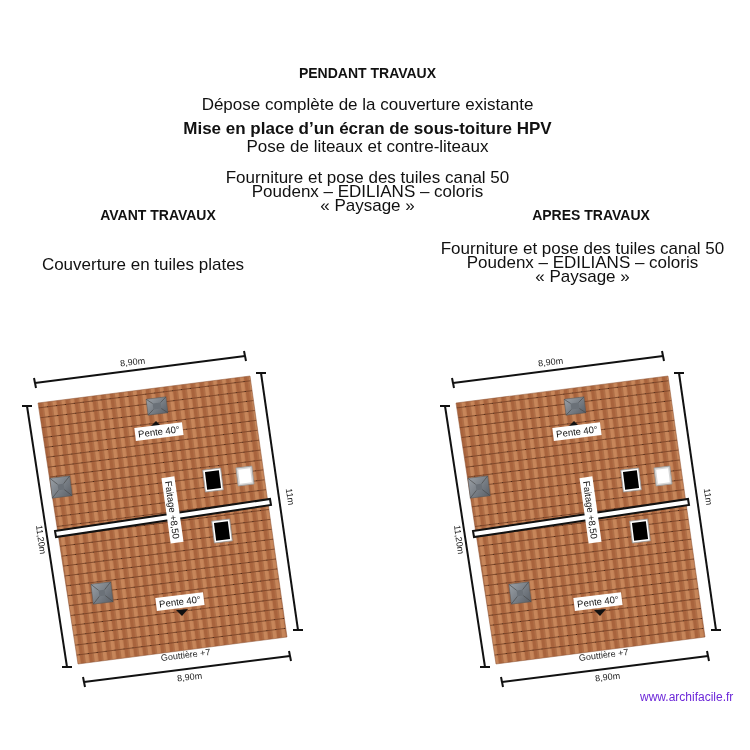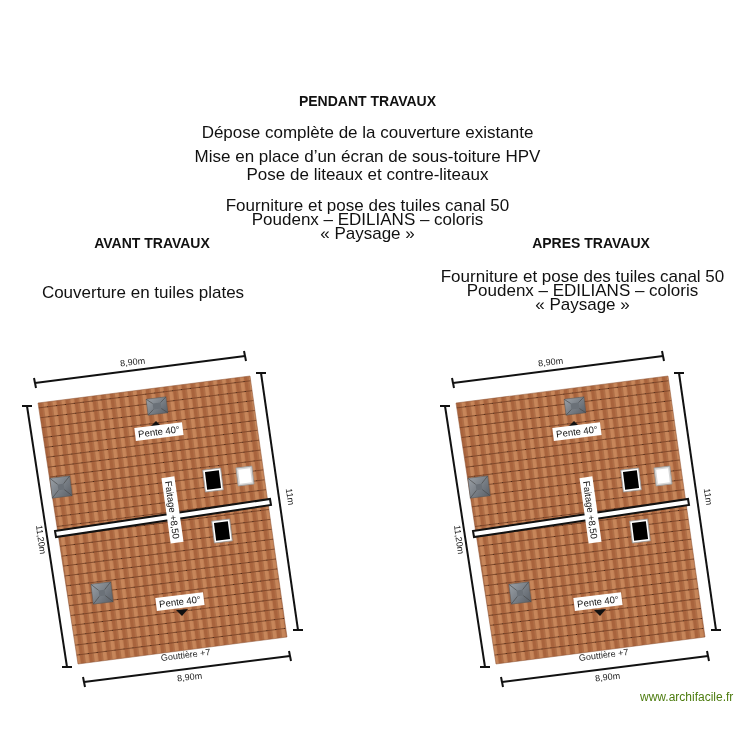--- a/index.html
+++ b/index.html
@@ -1,37 +1,37 @@
 <!DOCTYPE html>
 <html><head>
 <meta charset="utf-8">
 <style>
   html, body { margin:0; padding:0; background:#ffffff; }
   body { width:750px; height:750px; position:relative; overflow:hidden;
          font-family:"Liberation Sans", sans-serif; color:#111; }
-  .txt { position:absolute; text-align:center; white-space:pre-line;margin-top:28px; }
+  .txt { position:absolute; text-align:center; white-space:pre-line; }
   .h { font-weight:bold; font-size:14px; }
   .p { font-size:17px; line-height:14px; }
   svg { position:absolute; left:0; top:0; }
   .lbl { font-family:"Liberation Sans", sans-serif; font-size:9px; fill:#222; }
   .tag { font-family:"Liberation Sans", sans-serif; font-size:9.5px; fill:#111; }
-  .wm { position:absolute; font-size:12px; color:#4d7c0f; }
+  .wm { position:absolute; font-size:12px; color:#6d28d9; }
 </style>
 </head>
 <body>
 
 <div class="txt h" style="left:0;width:735px;top:65px;">PENDANT TRAVAUX</div>
 <div class="txt p" style="left:0;width:735px;top:98px;">Dépose complète de la couverture existante</div>
-<div class="txt p" style="left:0;width:735px;top:122px;">Mise en place d’un écran de sous-toiture HPV</div>
+<div class="txt p" style="left:0;width:735px;top:122px;font-weight:bold;">Mise en place d’un écran de sous-toiture HPV</div>
 <div class="txt p" style="left:0;width:735px;top:140px;">Pose de liteaux et contre-liteaux</div>
 <div class="txt p" style="left:0;width:735px;top:171px;">Fourniture et pose des tuiles canal 50
 Poudenx – EDILIANS – coloris
 « Paysage »</div>
 
-<div class="txt h" style="left:52px;width:200px;top:207px;">AVANT TRAVAUX</div>
+<div class="txt h" style="left:58px;width:200px;top:207px;">AVANT TRAVAUX</div>
 <div class="txt p" style="left:28px;width:230px;top:258px;">Couverture en tuiles plates</div>
 
 <div class="txt h" style="left:491px;width:200px;top:207px;">APRES TRAVAUX</div>
 <div class="txt p" style="left:440px;width:285px;top:242px;">Fourniture et pose des tuiles canal 50
 Poudenx – EDILIANS – coloris
 « Paysage »</div>
 
 <svg width="750" height="750" viewBox="0 0 750 750">
   <defs>
     <pattern id="tiles" width="9" height="10" patternUnits="userSpaceOnUse" patternTransform="rotate(-7.3)">

